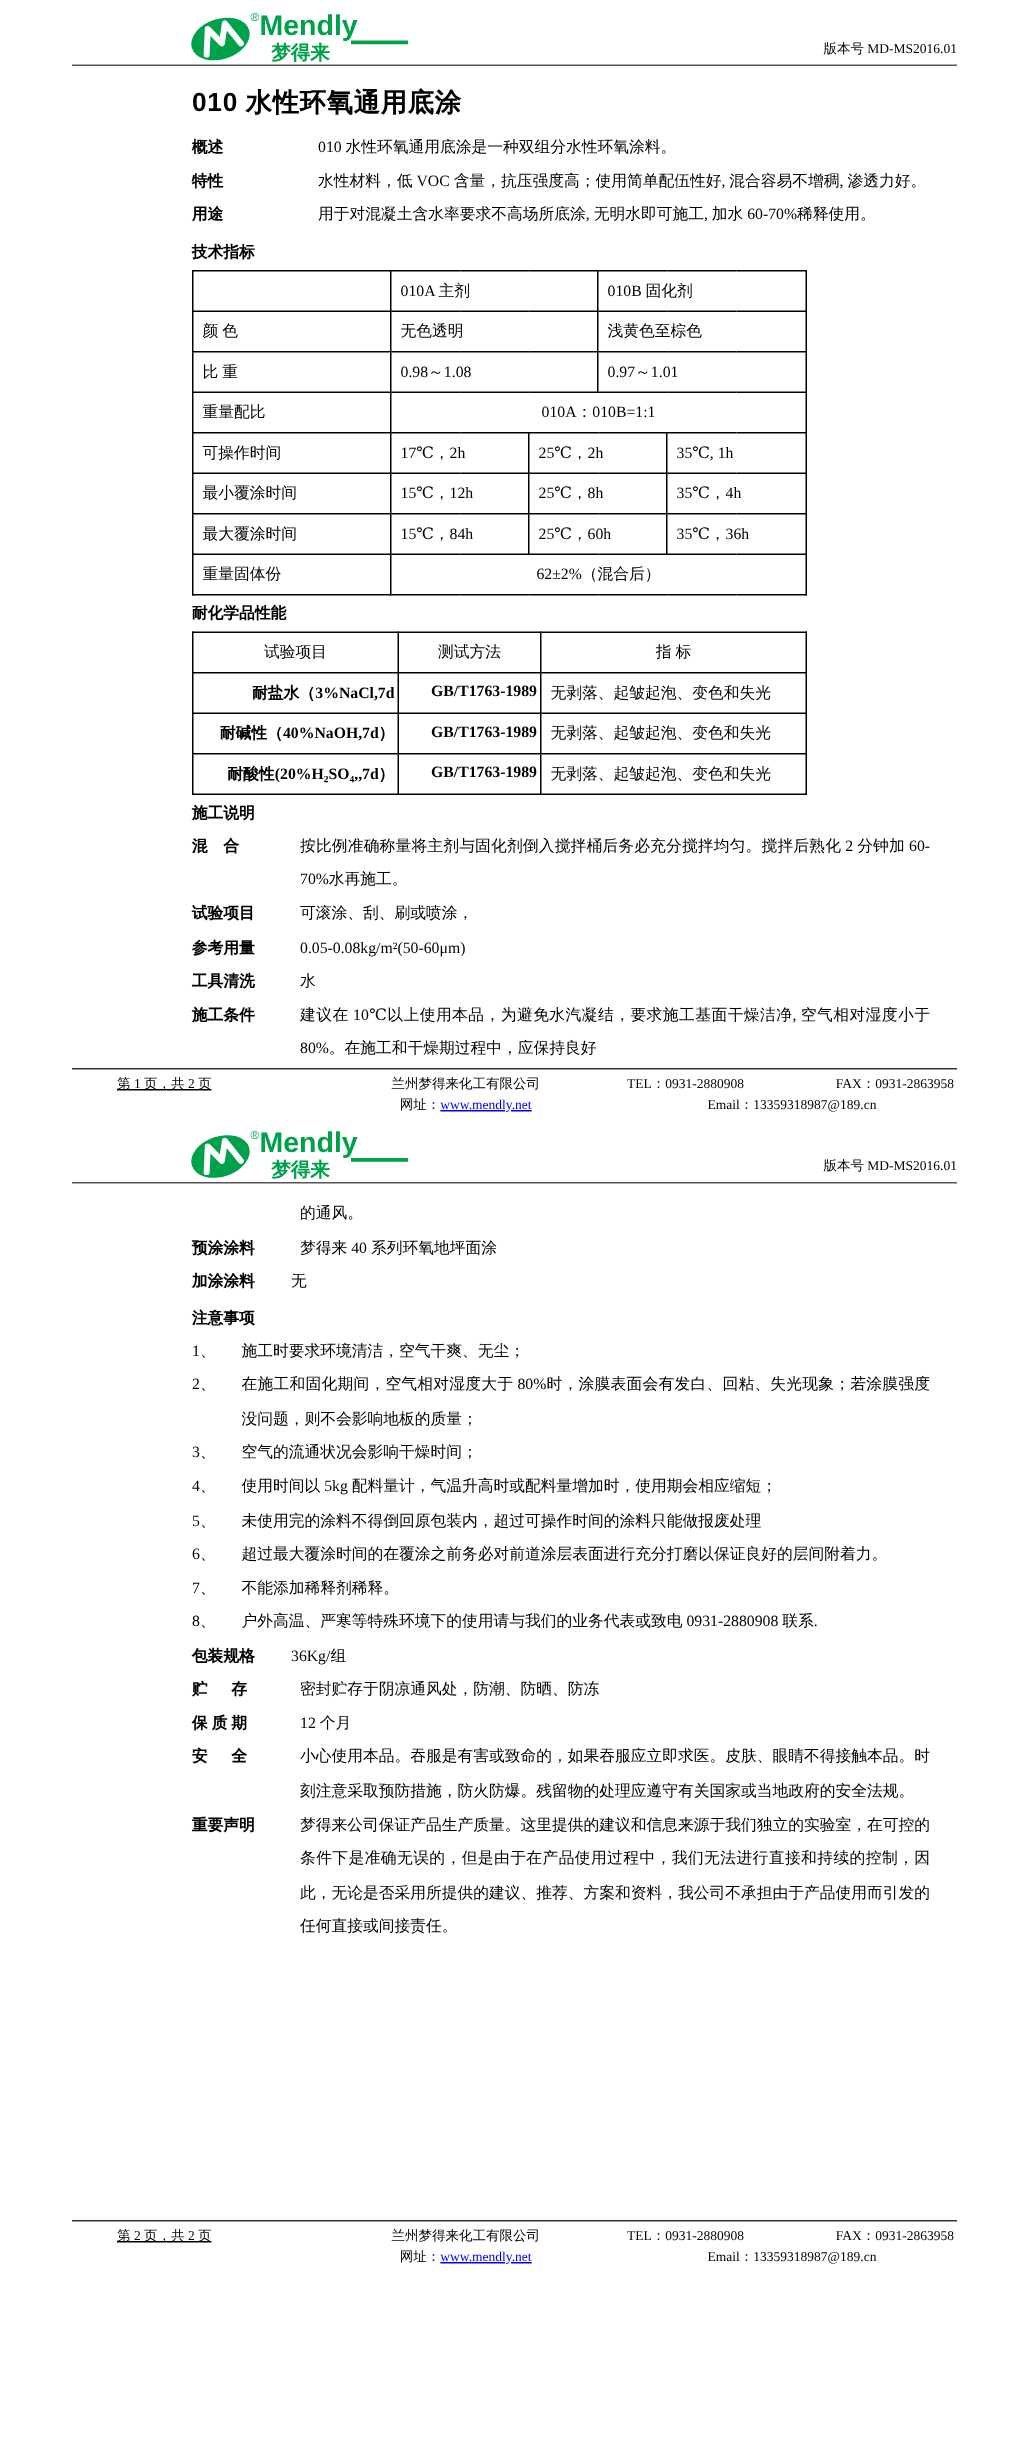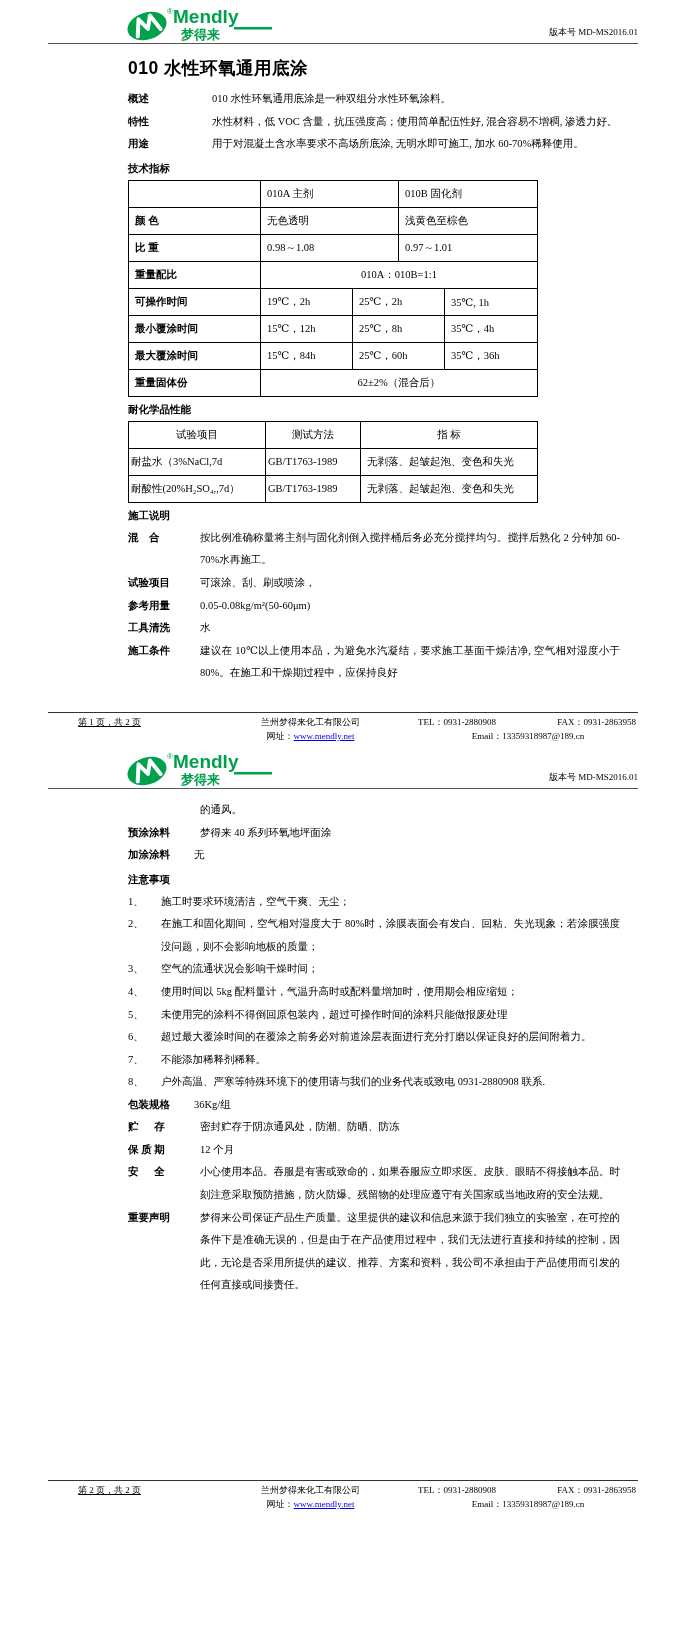--- a/index.html
+++ b/index.html
@@ -37,24 +37,24 @@
   .kv2 .v { flex:1; text-align:justify; }
   .kv3 { display:flex; line-height:2.15; }
   .kv3 .k { font-weight:bold; flex:0 0 66px; white-space:pre; }
   .kv3 .v { flex:1; text-align:justify; }
 
   .sec-heading { font-weight:bold; line-height:2.1; margin-top:2px; }
 
   table { border-collapse:collapse; width:409px; table-layout:fixed; }
   td,th { border:1px solid #000; padding:2px 6px; height:27px; font-size:10.5px;
     text-align:left; vertical-align:middle; font-weight:normal; overflow:hidden; }
-  .tech-table td.lbl { font-weight:bold; letter-spacing:0; }
+  .tech-table td.lbl { font-weight:normal; letter-spacing:0; }
   .tech-table td.span-c { text-align:center; }
   .chem-table th { font-weight:normal; text-align:center; }
-  .chem-table td.c { text-align:left; padding:2px 2px; }
+  .chem-table td.c { text-align:right; padding:2px 2px;font-weight:bold; }
 
   .note-row { display:flex; line-height:2.15; }
   .note-row .num { flex:0 0 33px; }
   .note-row .txt { flex:1; text-align:justify; }
   .indent-cont { padding-left:72px; line-height:2.15; }
 
   
   .doc-footer { margin-top:auto; border-top:1.5px solid #333; padding:3px 0 2px 0;
     display:flex; font-size:9px; line-height:1.5; }
   .f-page { flex:0 0 155px; padding-left:30px;text-decoration:underline; }
@@ -127,21 +127,21 @@
         <td class="lbl">比      重</td>
         <td colspan="3">0.98～1.08</td>
         <td colspan="3">0.97～1.01</td>
       </tr>
       <tr>
         <td class="lbl">重量配比</td>
         <td colspan="6" class="span-c">010A：010B=1:1</td>
       </tr>
       <tr>
         <td class="lbl">可操作时间</td>
-        <td colspan="2">19℃，2h</td>
+        <td colspan="2">17℃，2h</td>
         <td colspan="2">25℃，2h</td>
         <td colspan="2">35℃, 1h</td>
       </tr>
       <tr>
         <td class="lbl">最小覆涂时间</td>
         <td colspan="2">15℃，12h</td>
         <td colspan="2">25℃，8h</td>
         <td colspan="2">35℃，4h</td>
       </tr>
       <tr>
@@ -169,20 +169,25 @@
         <th>试验项目</th>
         <th>测试方法</th>
         <th>指    标</th>
       </tr>
       <tr>
         <td class="c">耐盐水（3%NaCl,7d</td>
         <td class="c">GB/T1763-1989</td>
         <td>无剥落、起皱起泡、变色和失光</td>
       </tr>
       <tr>
+        <td class="c">耐碱性（40%NaOH,7d）</td>
+        <td class="c">GB/T1763-1989</td>
+        <td>无剥落、起皱起泡、变色和失光</td>
+      </tr>
+      <tr>
         <td class="c">耐酸性(20%H₂SO₄,,7d）</td>
         <td class="c">GB/T1763-1989</td>
         <td>无剥落、起皱起泡、变色和失光</td>
       </tr>
     </tbody>
       </table>
 
     <div class="sec-heading">施工说明</div>
     <div class="kv2">
       <span class="k">混    合</span>

